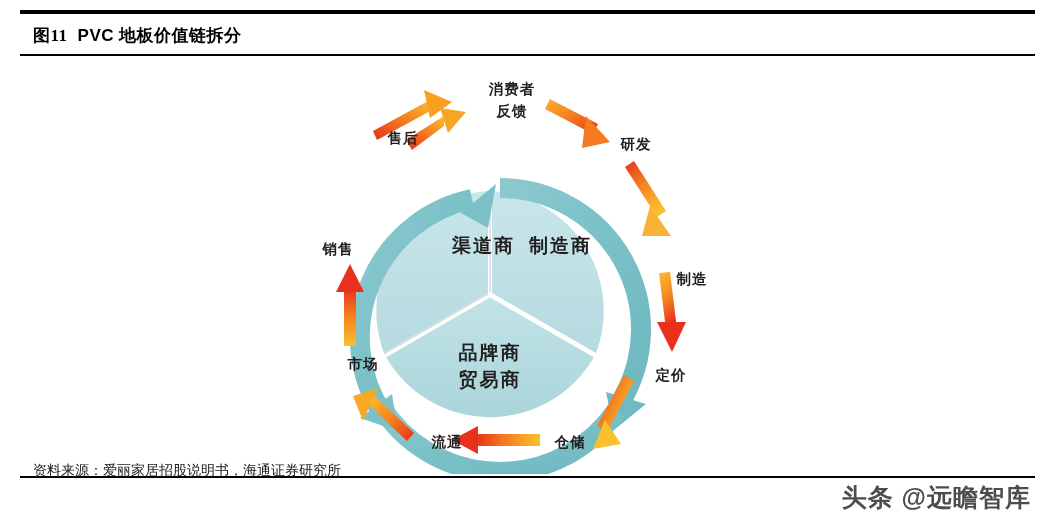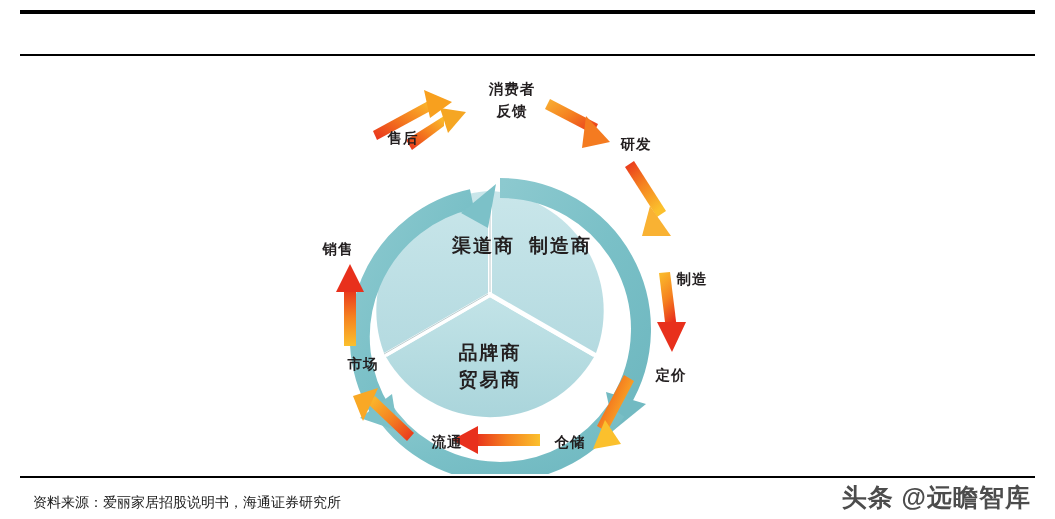--- a/index.html
+++ b/index.html
@@ -56,21 +56,21 @@
     position: absolute;
     left: 0;
     top: 466px;
     width: 1015px;
     height: 2px;
     background: #000000;
   }
   .fig-source {
     position: absolute;
     left: 13px;
-    top: 484px;
+    top: 452px;
     font-size: 14px;
     color: #1a1a1a;
     font-family: "Liberation Serif", "DejaVu Serif", serif;
     white-space: nowrap;
   }
   .watermark {
     position: absolute;
     right: 4px;
     top: 471px;
     font-size: 25px;
@@ -108,20 +108,23 @@
     letter-spacing: 1px;
   }
 </style>
 </head>
 <body>
 
 <div class="figure-card">
 
   <div class="rule-top"></div>
 
+  <div class="fig-title">
+    <span>图11</span><span style="display:inline-block;width:10px"></span><span class="latin">PVC</span><span style="display:inline-block;width:5px"></span><span>地板价值链拆分</span>
+  </div>
 
   <div class="rule-under-title"></div>
 
   <div class="diagram-wrap">
     <svg class="diagram" width="1015" height="418" viewBox="0 0 1015 418">
       <defs>
         <linearGradient id="agTopLeft" x1="0%" y1="100%" x2="100%" y2="0%">
           <stop offset="0%" stop-color="#e8301c"></stop>
           <stop offset="55%" stop-color="#f58220"></stop>
           <stop offset="100%" stop-color="#fbc02d"></stop>

